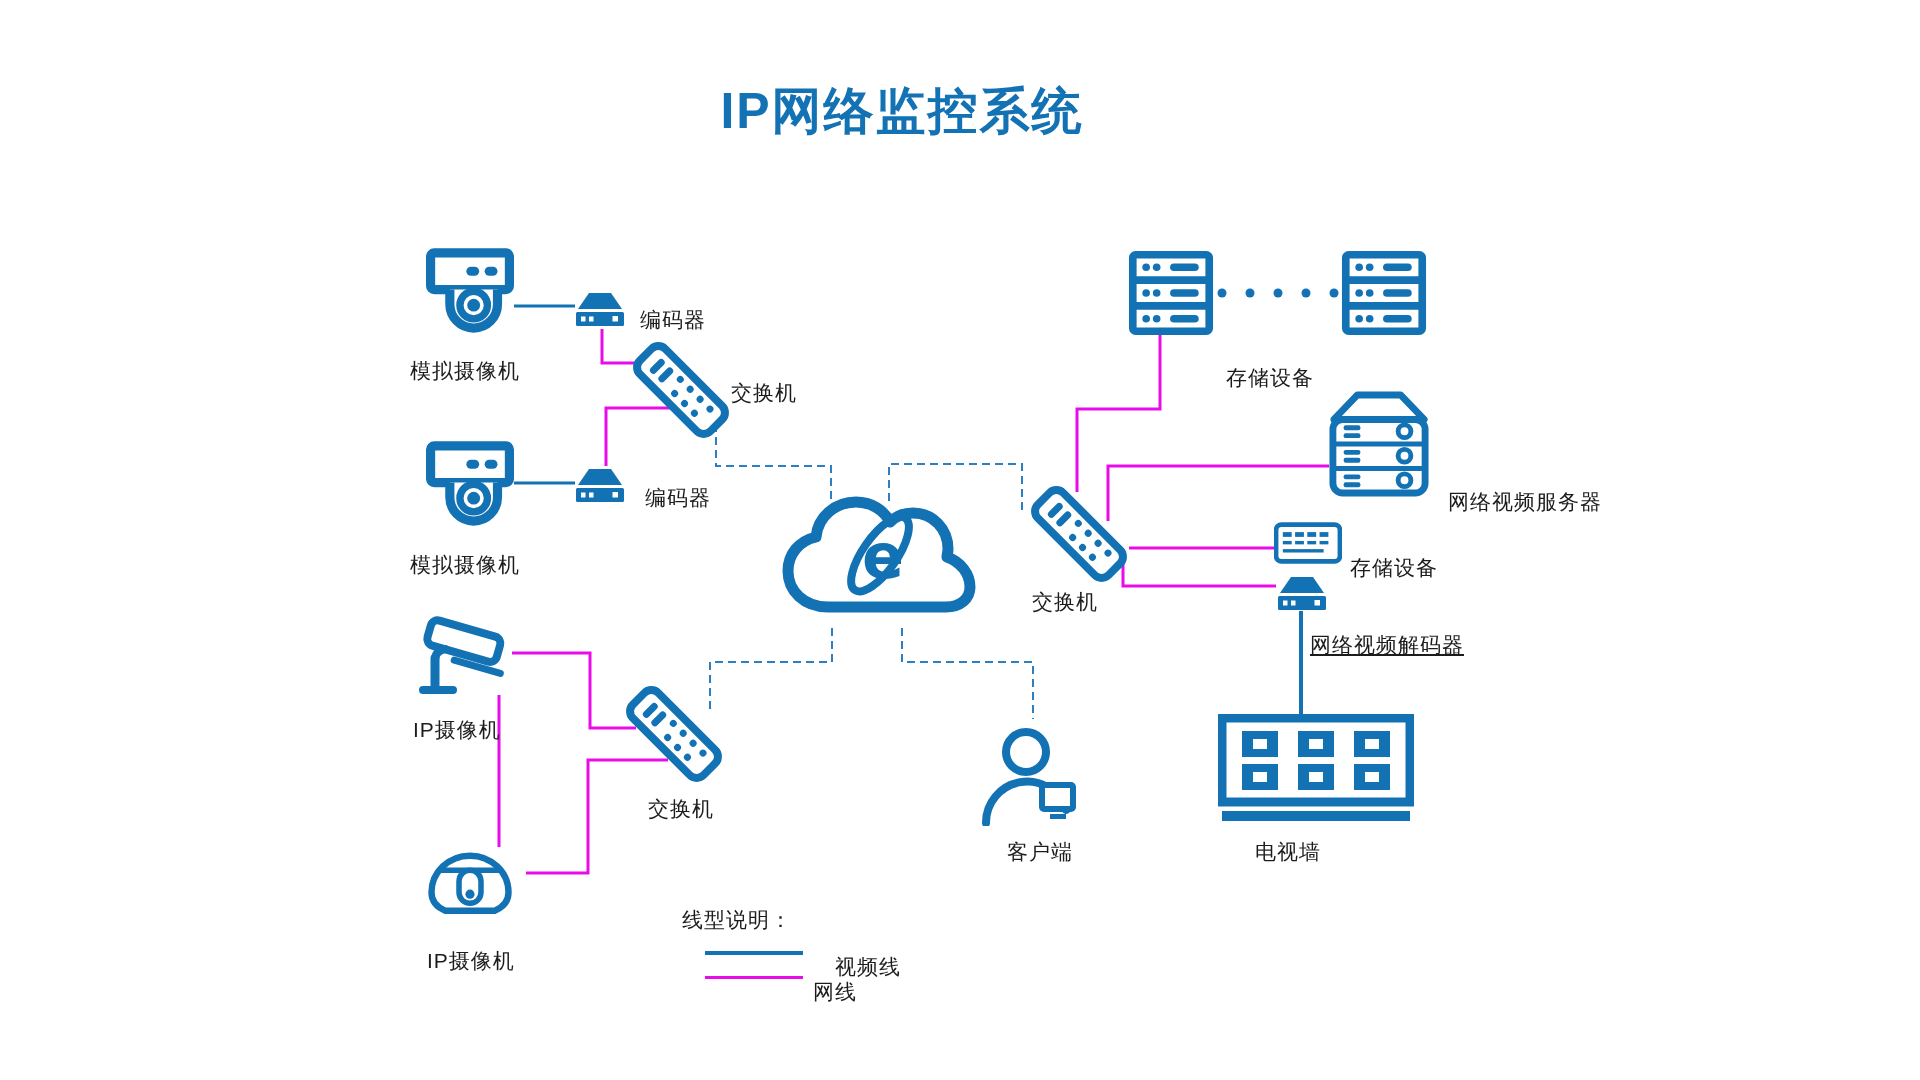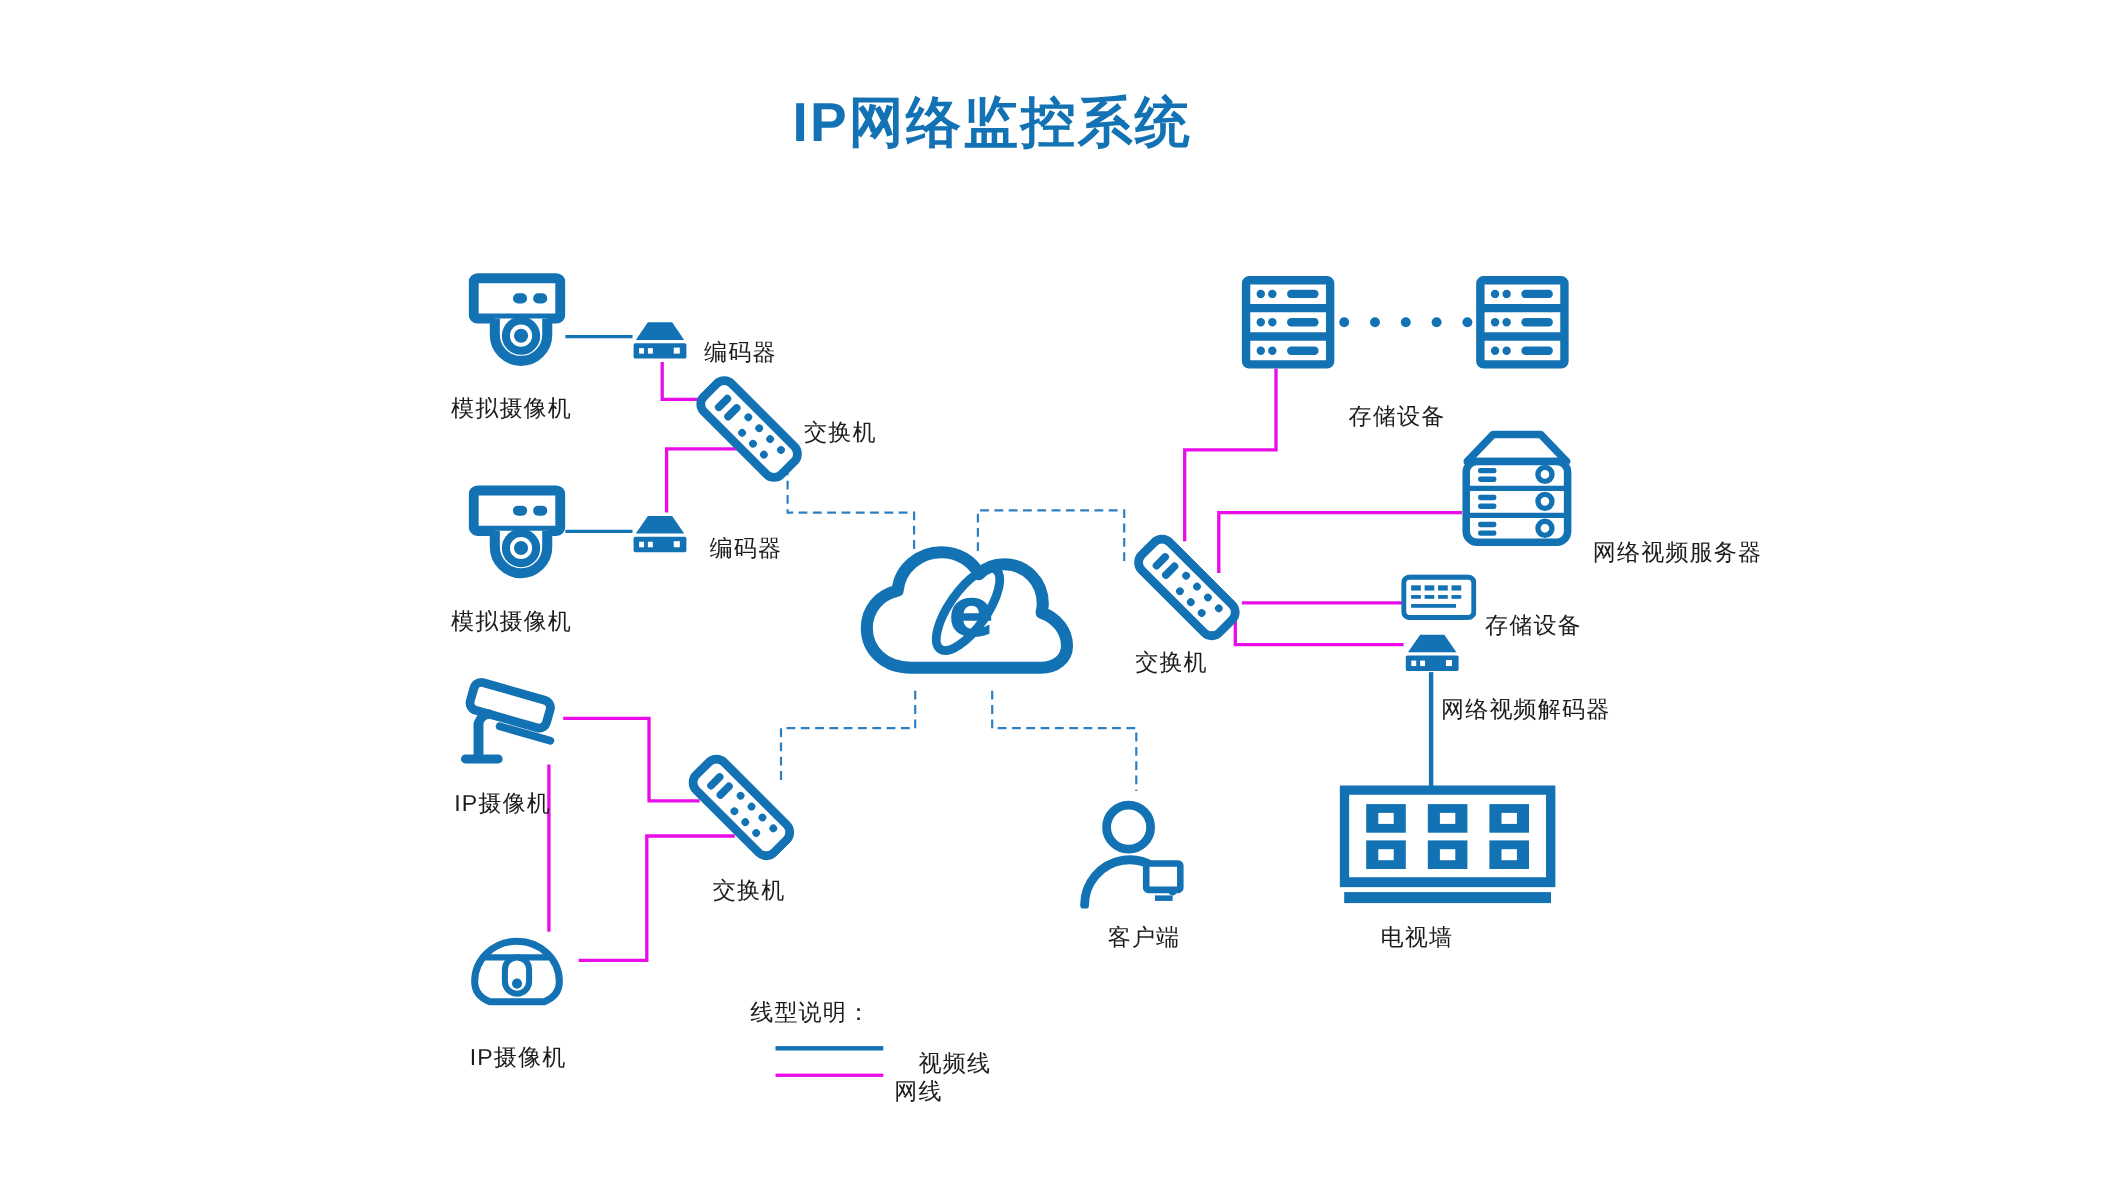--- a/index.html
+++ b/index.html
@@ -261,21 +261,21 @@
 
   <div class="node" style="left:1276px;top:573px;width:52px;height:40px;">
     <svg viewBox="0 0 100 80">
       <path d="M28,8 L72,8 L94,40 L6,40 Z" fill="#1272b4"></path>
       <rect x="2" y="46" width="96" height="28" rx="3" fill="#1272b4"></rect>
       <rect x="12" y="55" width="9" height="10" fill="#fff"></rect>
       <rect x="28" y="55" width="9" height="10" fill="#fff"></rect>
       <rect x="75" y="54" width="11" height="11" fill="#fff"></rect>
     </svg>
   </div>
-  <div class="lbl" style="left:1310px;top:619px;">网络视频解码器</div>
+  <div class="lbl" style="left:1310px;top:619px;text-decoration:underline;">网络视频解码器</div>
 
   <div class="node" style="left:1218px;top:714px;width:196px;height:108px;">
     <svg viewBox="0 0 196 108">
       <rect x="4" y="4" width="188" height="84" fill="#fff" stroke="#1272b4" stroke-width="9"></rect>
       <g fill="#1272b4">
         <rect x="24" y="17" width="36" height="26"></rect>
           <rect x="80" y="17" width="36" height="26"></rect>
           <rect x="136" y="17" width="36" height="26"></rect>
         <rect x="24" y="50" width="36" height="26"></rect>
           <rect x="80" y="50" width="36" height="26"></rect>

